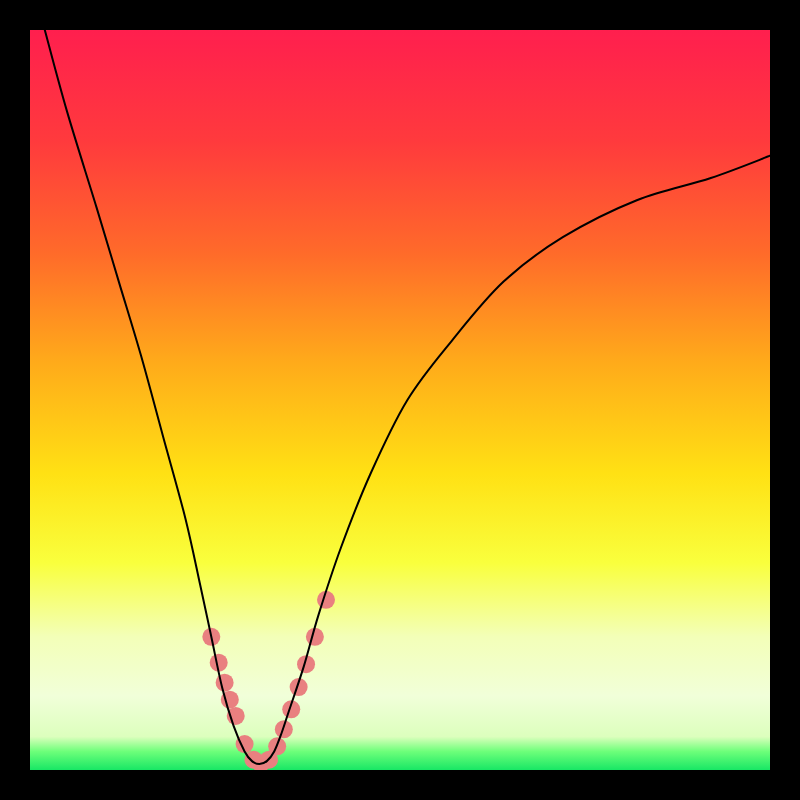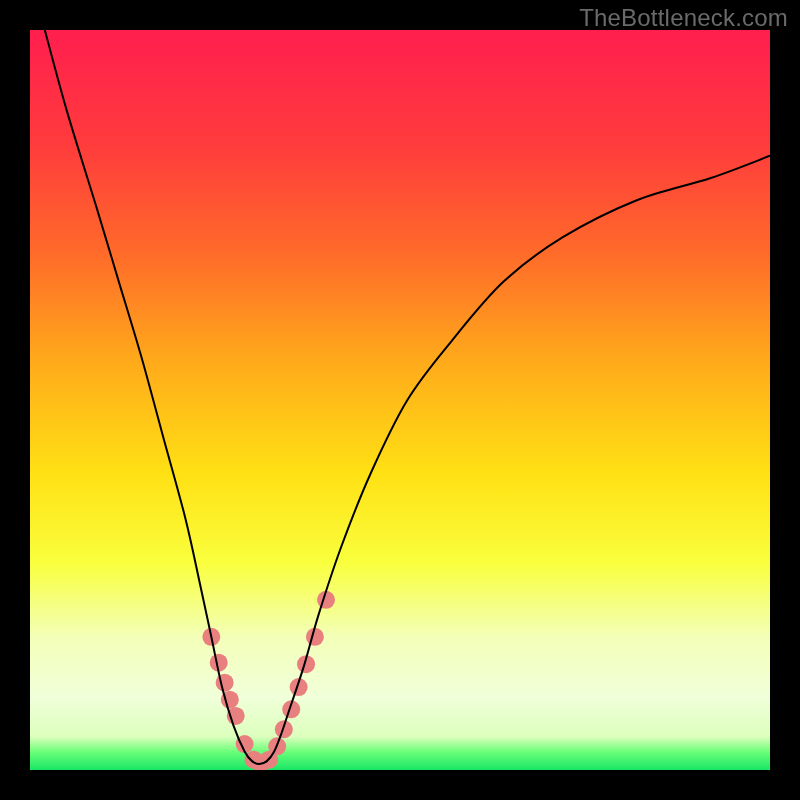--- a/index.html
+++ b/index.html
@@ -39,21 +39,20 @@
   }
   svg {
     display: block;
   }
 </style>
 </head>
 <body>
 
 <div class="frame">
 
-  <div class="watermark">TheBottleneck.com</div>
 
   <div class="plot-area">
     <svg id="chart-svg" width="740" height="740" viewBox="0 0 740 740">
       <defs>
         <linearGradient id="bg-grad" x1="0" y1="0" x2="0" y2="1">
             <stop offset="0%" stop-color="#ff1f4e"></stop>
             <stop offset="15%" stop-color="#ff3a3d"></stop>
             <stop offset="30%" stop-color="#ff6a2a"></stop>
             <stop offset="45%" stop-color="#ffab1a"></stop>
             <stop offset="60%" stop-color="#ffe114"></stop>

